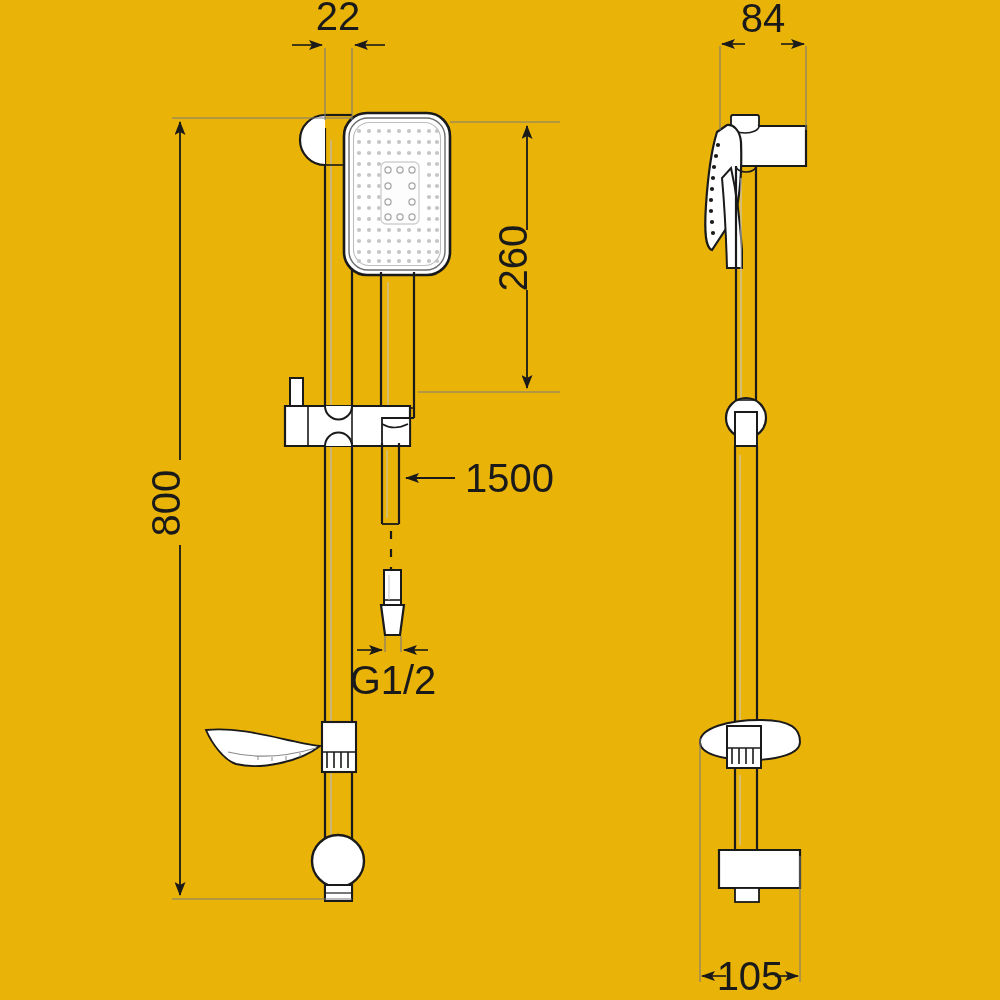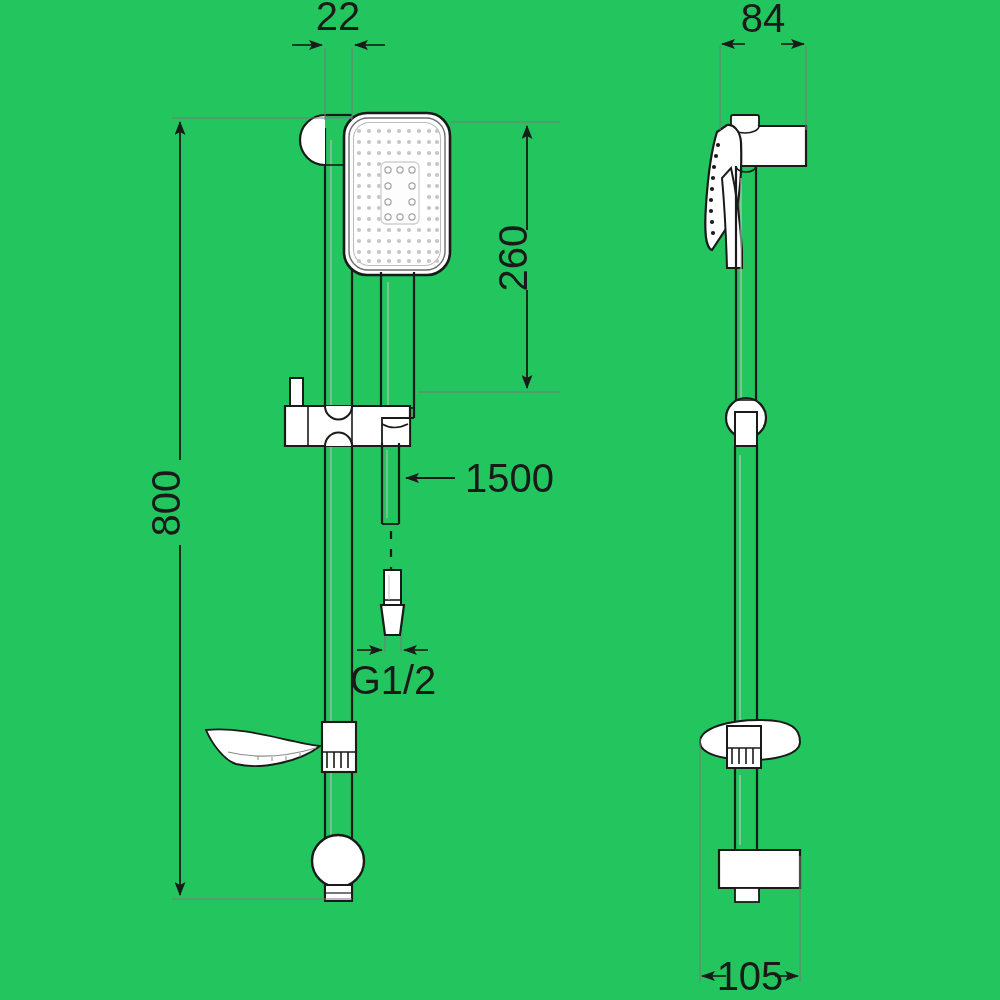--- a/index.html
+++ b/index.html
@@ -7,21 +7,21 @@
     padding: 0;
     background: #ffffff;
   }
   body {
     font-family: "Liberation Sans", sans-serif;
   }
   #sheet {
     position: relative;
     width: 1000px;
     height: 1000px;
-    background: #22c55e;
+    background: #eab308;
     overflow: hidden;
   }
   #sheet svg {
     position: absolute;
     top: 0;
     left: 0;
     width: 1000px;
     height: 1000px;
   }
   .dimtext {

